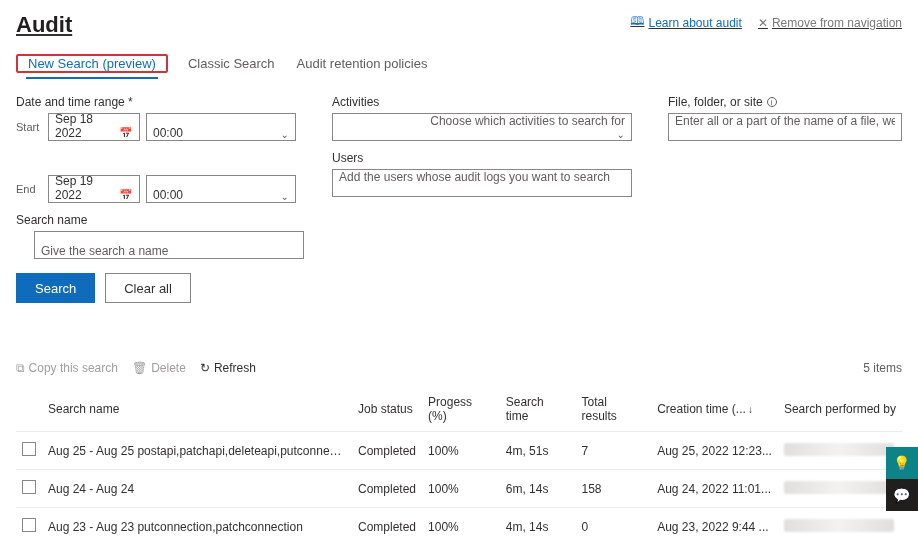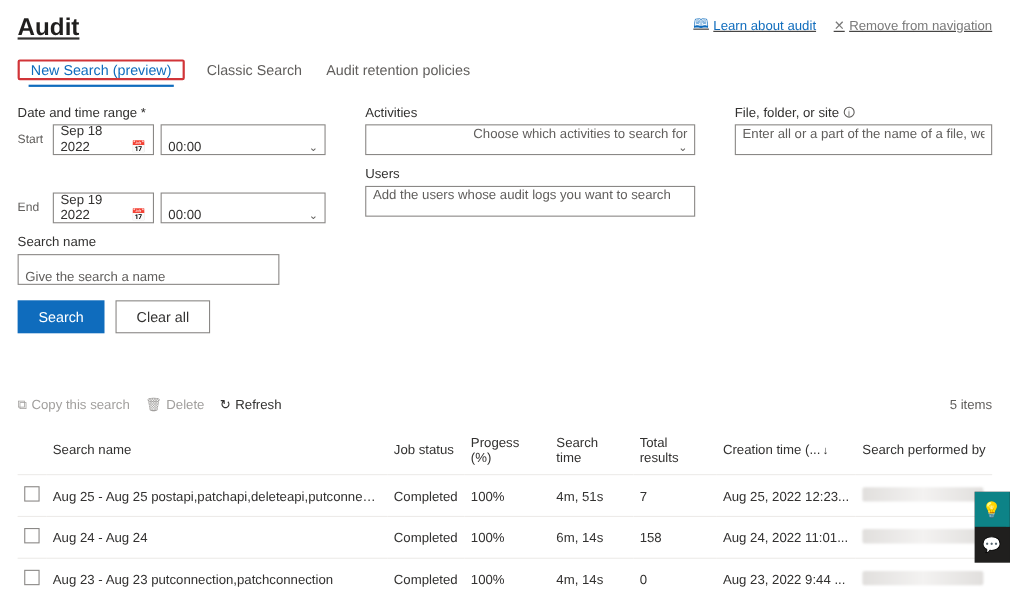--- a/index.html
+++ b/index.html
@@ -28,21 +28,21 @@
 .date-row { display: flex; align-items: center; gap: 6px; margin-bottom: 6px; }
 .date-row-label { width: 26px; font-size: 11px; color: #605e5c; }
 .input, .select { border: 1px solid #8a8886; background: #fff; height: 28px; padding: 0 6px; font-size: 12px; display: flex; align-items: flex-end; justify-content: space-between; }
 .date-input { width: 92px; }
 .time-select { width: 150px; }
 .wide-input { width: 100%; flex-direction: column; }
 .chev { font-size: 10px; color: #605e5c; }
 .cal-icon { font-size: 11px; color: #605e5c; }
 
 .search-name-block { margin-top: 10px; }
-.search-name-input { width: 238px; }
+.search-name-input { width: 270px; margin-left: 18px; }
 
 .btn-row { margin-top: 14px; display: flex; gap: 10px; }
 .btn { height: 30px; padding: 0 18px; font-size: 13px; border: 1px solid transparent; cursor: pointer; display: inline-flex; align-items: center; }
 .btn-primary { background: #0f6cbd; color: #fff; }
 .btn-default { background: #fff; border-color: #8a8886; color: #323130; }
 
 .list-section { margin-top: 58px; }
 .list-toolbar { display: flex; justify-content: space-between; align-items: center; font-size: 12px; color: #605e5c; margin-bottom: 12px; }
 .toolbar-left { display: flex; gap: 14px; }
 .toolbar-btn { display: flex; align-items: center; gap: 4px; cursor: pointer; }

